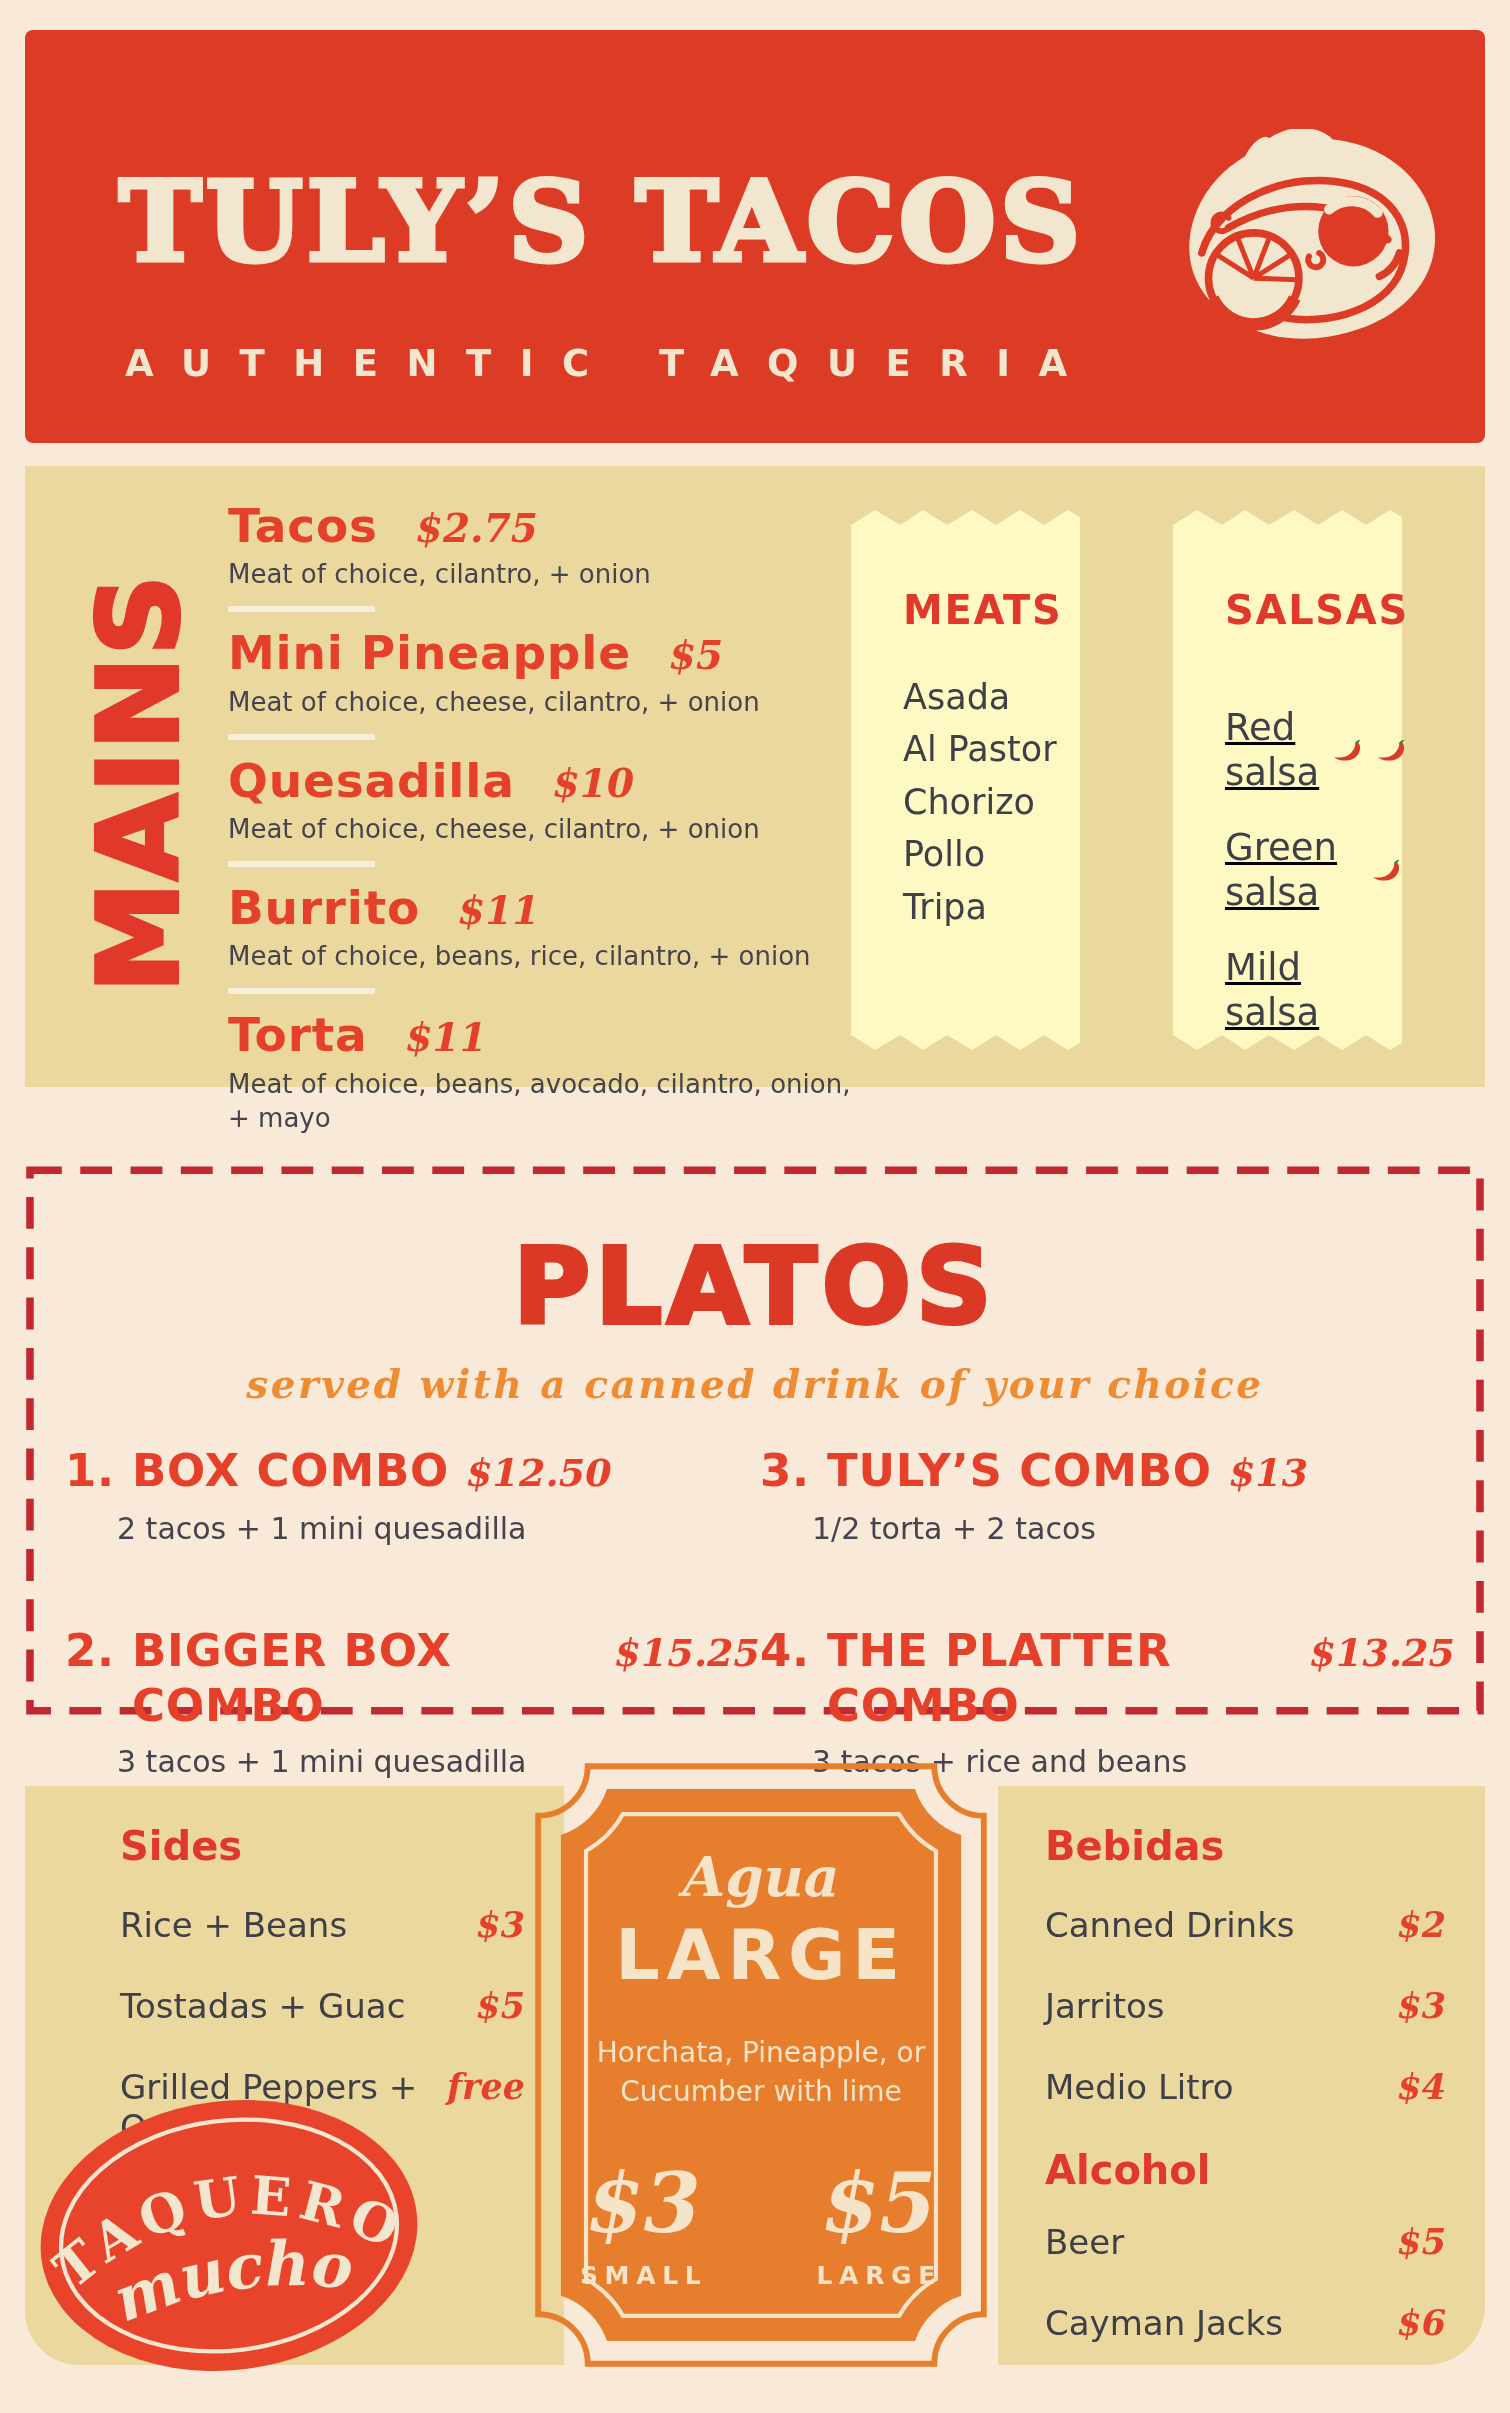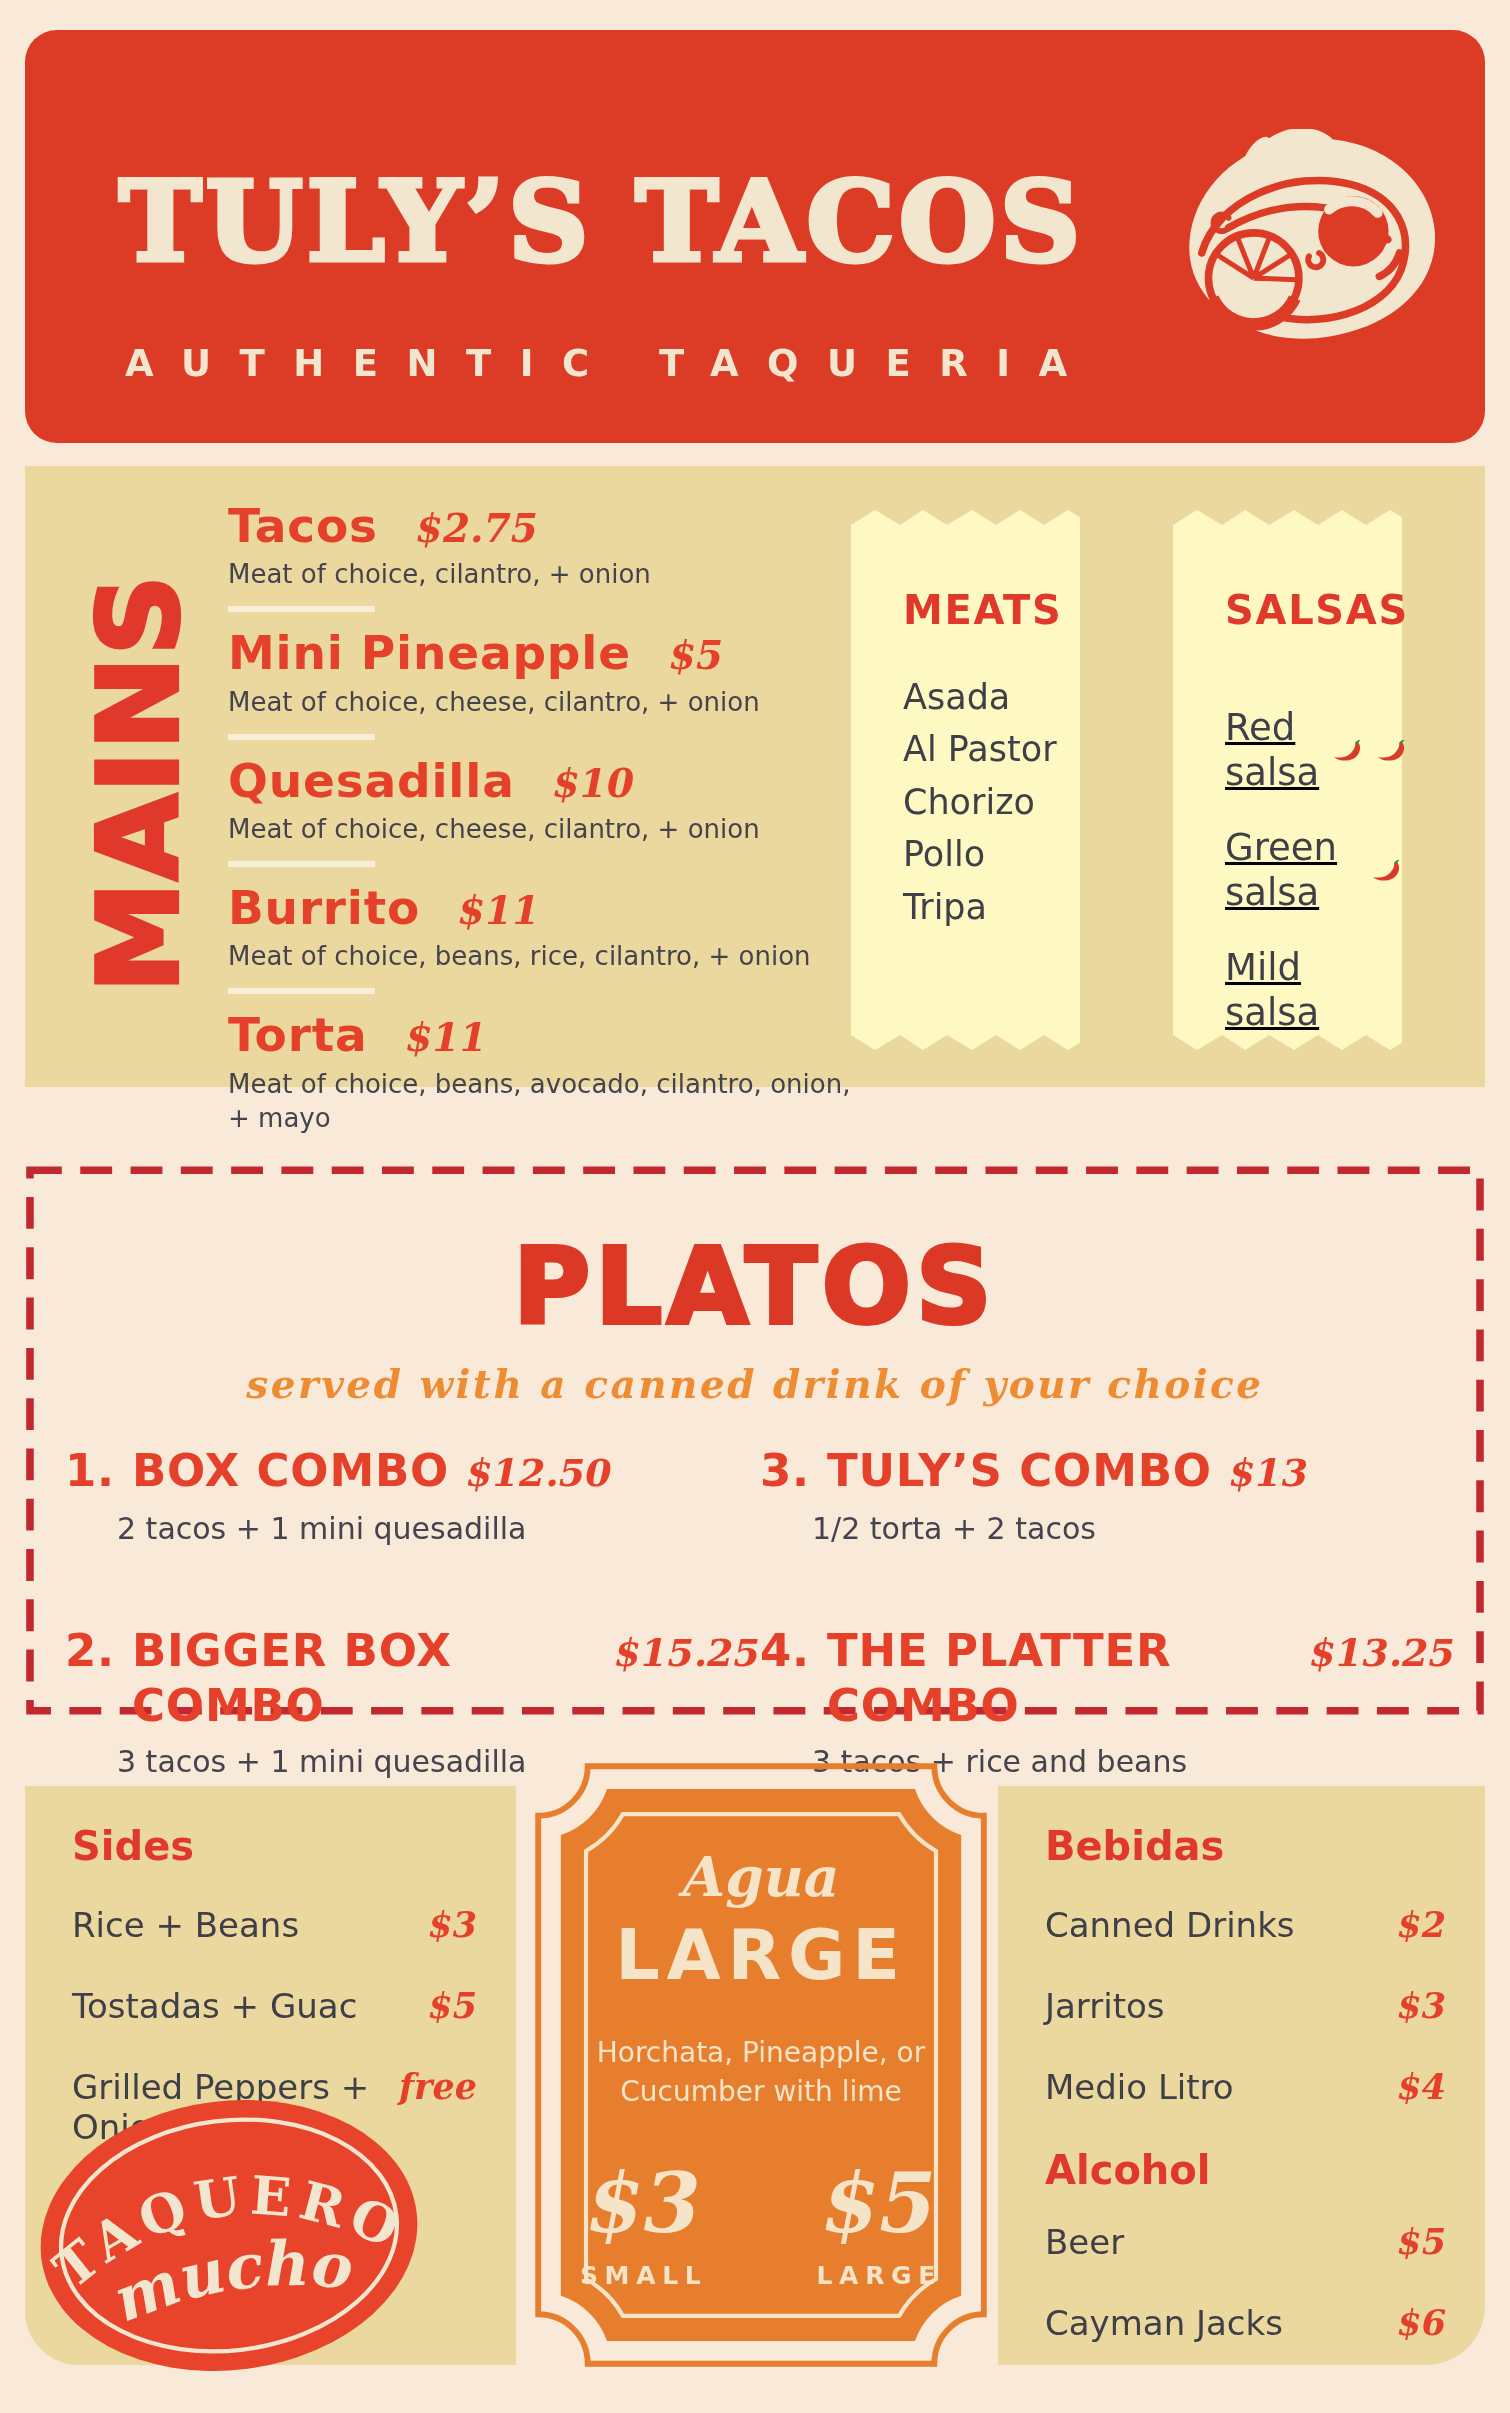--- a/index.html
+++ b/index.html
@@ -1,20 +1,20 @@
 <!DOCTYPE html>
 <html style="font-size:13.4px"><head>
 <meta charset="utf-8">
 <style>
   html,body{margin:0;padding:0;background:#F8E9D8;}
   .page{position:relative;width:1510px;height:2413px;background:#F8E9D8;overflow:hidden;
         font-family:"DejaVu Sans","Liberation Sans",sans-serif;}
 
   
-  .hero{position:absolute;left:25px;top:30px;width:1460px;height:413px;background:#DC3B25;border-radius:32px;}
+  .hero{position:absolute;left:25px;top:30px;width:1460px;height:413px;background:#DC3B25;border-radius:8px;}
   .hero-title{position:absolute;left:94px;top:126px;white-space:nowrap;
       font-family:"DejaVu Serif","Liberation Serif",serif;font-weight:bold;font-size:111px;
       letter-spacing:4.2px;color:#F3E6CF;-webkit-text-stroke:5px #F3E6CF;}
   .hero-sub{position:absolute;left:100px;top:312px;font-size:37px;font-weight:bold;
       letter-spacing:28.5px;color:#F3E6CF;white-space:nowrap;}
   .taco-art{position:absolute;left:1148px;top:99px;width:277px;height:222px;}
 
   
   .mains{position:absolute;left:25px;top:466px;width:1460px;height:621px;background:#EBD89E;}
   .mains-label{position:absolute;left:49px;top:547px;width:460px;transform:rotate(-90deg);
@@ -56,21 +56,21 @@
       row-gap:77px;}
   .combo-title{display:flex;align-items:baseline;gap:17px;line-height:55px;}
   .combo-num,.combo-name{font-size:45px;font-weight:bold;color:#E4402A;letter-spacing:0.8px;}
   .combo-price{font-size:38px;font-style:italic;font-weight:bold;color:#E4402A;
       font-family:"DejaVu Serif","Liberation Serif",serif;}
   .combo-desc{margin:11px 0 0 52px;font-size:30px;color:#45444E;}
 
   
   .bottomrow{position:absolute;left:25px;top:1783px;width:1460px;height:612px;}
   .side-panel{position:absolute;left:0;top:2.5px;width:491px;height:579px;background:#EBD89E;
-      border-bottom-left-radius:54px;}
+      border-bottom-left-radius:54px;padding-left:48px;}
   .panel-title{margin:37px 0 0 47px;font-size:40px;font-weight:bold;color:#E0392B;}
   .rows{margin:35px 39px 0 47px;}
   .prow{display:flex;justify-content:space-between;align-items:baseline;margin-bottom:40px;}
   .prow-name{font-size:34px;color:#3F3F48;}
   .prow-price{font-size:35px;font-style:italic;font-weight:bold;color:#E4402A;
       font-family:"DejaVu Serif","Liberation Serif",serif;}
   .badge-svg{position:absolute;left:6.7px;top:309px;width:394px;height:281px;overflow:visible;}
 
   .agua{position:absolute;left:509px;top:-21px;width:454px;height:606px;}
   .agua-svg{position:absolute;left:0;top:0;width:454px;height:606px;}

